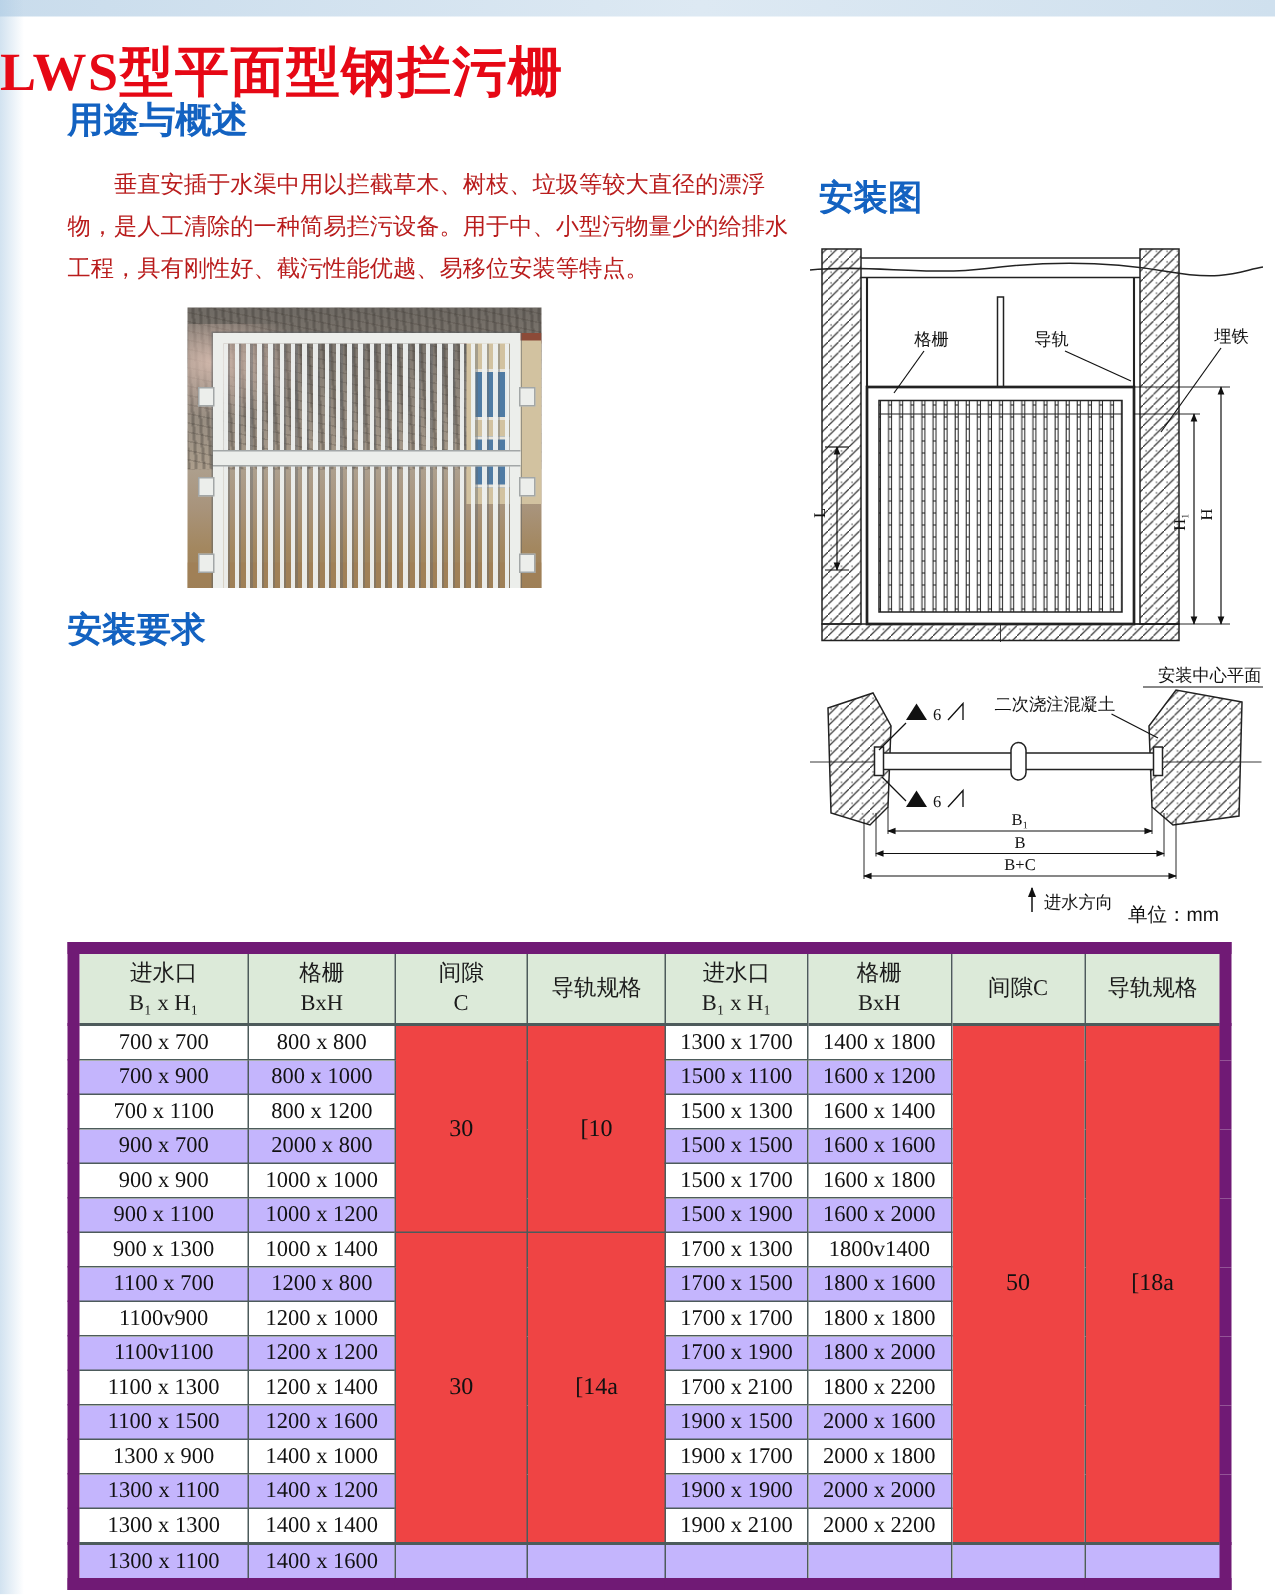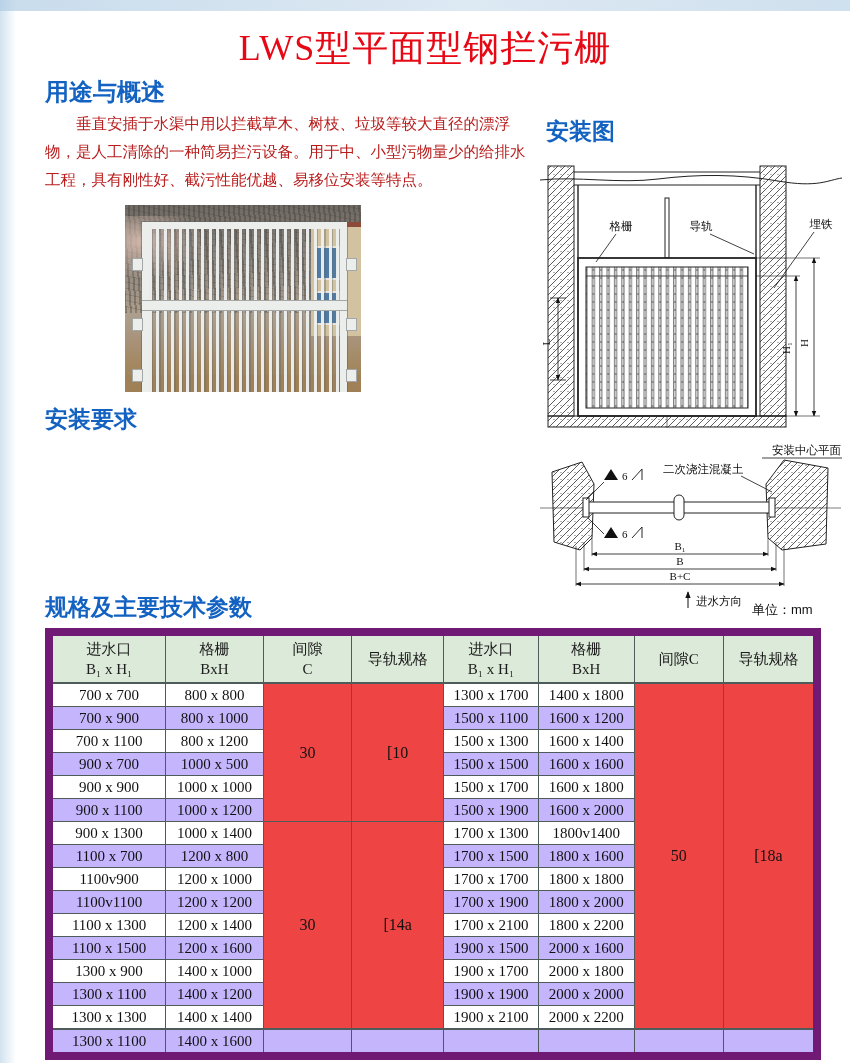--- a/index.html
+++ b/index.html
@@ -2,25 +2,25 @@
 <html><head>
 <meta charset="utf-8">
 <style>
   html,body{margin:0;padding:0;background:#fff;}
   .page{position:relative;width:850px;height:1063px;background:#fff;overflow:hidden;
         font-family:"Liberation Sans","DejaVu Sans",sans-serif;color:#1c1c1c;}
   .top-strip{position:absolute;left:0;top:0;width:850px;height:11px;
              background:linear-gradient(90deg,#c9dcec,#dde9f3 55%,#cfe0ee);}
   .left-tint{position:absolute;left:0;top:0;width:16px;height:1063px;
              background:linear-gradient(90deg,rgba(173,203,228,.55),rgba(173,203,228,0));}
-  .title{position:absolute;left:0;top:24px;width:850px;margin:0;text-align:center;
+  .title{position:absolute;left:0;top:24px;width:850px;margin:0;text-align:left;
          font-family:"Liberation Serif","DejaVu Serif",serif;
-         font-size:36px;font-weight:400;letter-spacing:1px;color:#e60815;}
+         font-size:36px;font-weight:700;letter-spacing:1px;color:#e60815;}
   h2{margin:0;position:absolute;font-size:24px;font-weight:700;color:#1362c1;}
-  .h-overview{left:45px;top:76px;}
+  .h-overview{left:45px;top:64px;}
   .h-diagram{left:546px;top:116px;font-size:23px;}
   .h-req{left:45px;top:404px;font-size:23px;}
   .h-specs{left:45px;top:592px;font-size:23px;}
   .overview-body{position:absolute;left:45px;top:110px;width:482px;margin:0;
                  font-size:15.5px;line-height:1.82;text-indent:2em;color:#b91c1c;}
   .req-list{position:absolute;left:52px;top:444px;width:488px;font-size:15px;line-height:1.7;color:#222;}
   .req-item{padding-left:16px;text-indent:-16px;margin:0 0 2px 0;}
   .unit-label{position:absolute;left:752px;top:601px;font-size:13px;font-weight:400;color:#111;}
 
   
@@ -198,21 +198,20 @@
     <line x1="246" y1="104" x2="246" y2="144" stroke="#111" stroke-width="0.6"></line>
     <line x1="38" y1="142" x2="246" y2="142" stroke="#111" stroke-width="0.8" marker-start="url(#arr2)" marker-end="url(#arr2)"></line>
     <text class="diag-dim" x="142" y="138" text-anchor="middle">B+C</text>
 
     <line x1="150" y1="166" x2="150" y2="150" stroke="#111" stroke-width="1" marker-end="url(#arr2)"></line>
     <text class="diag-text" x="158" y="163" text-anchor="start">进水方向</text>
   </svg>
 
   <h2 class="h-req">安装要求</h2>
 
-  <h2 class="h-specs">规格及主要技术参数</h2>
   <div class="unit-label">单位：mm</div>
 
   <table class="specs-table">
     <colgroup id="specs-cols">
         <col style="width: 15.2%;">
         <col style="width: 12.7%;">
         <col style="width: 11.5%;">
         <col style="width: 12%;">
         <col style="width: 12.3%;">
         <col style="width: 12.5%;">
@@ -254,21 +253,21 @@
           <td class="val">1600 x 1200</td>
         </tr>
         <tr>
           <td class="val">700 x 1100</td>
           <td class="val">800 x 1200</td>
           <td class="val">1500 x 1300</td>
           <td class="val">1600 x 1400</td>
         </tr>
         <tr class="alt">
           <td class="val">900 x 700</td>
-          <td class="val">1000 x 500</td>
+          <td class="val">2000 x 800</td>
           <td class="val">1500 x 1500</td>
           <td class="val">1600 x 1600</td>
         </tr>
         <tr>
           <td class="val">900 x 900</td>
           <td class="val">1000 x 1000</td>
           <td class="val">1500 x 1700</td>
           <td class="val">1600 x 1800</td>
         </tr>
         <tr class="alt">

